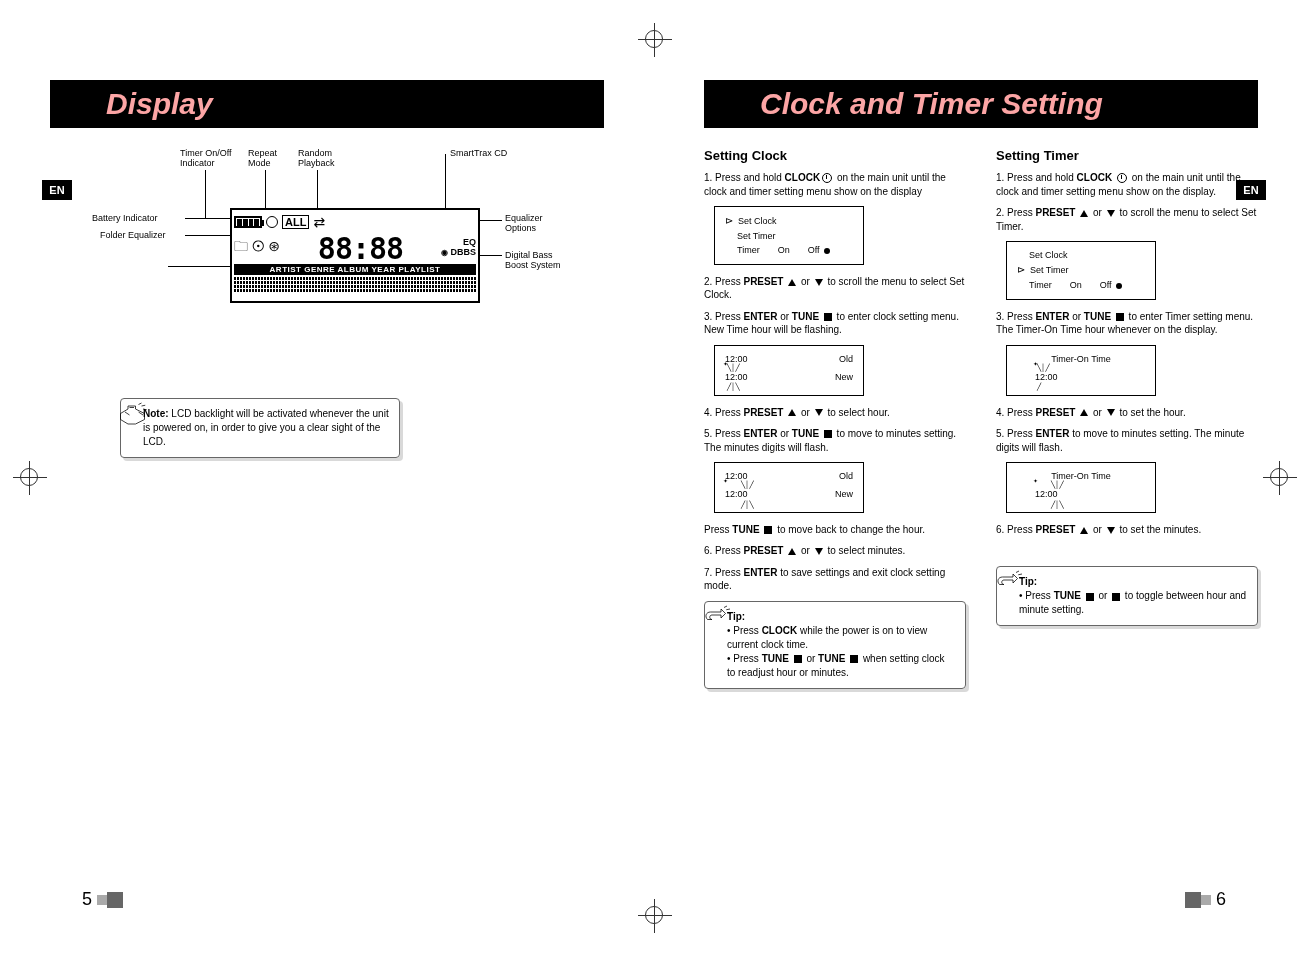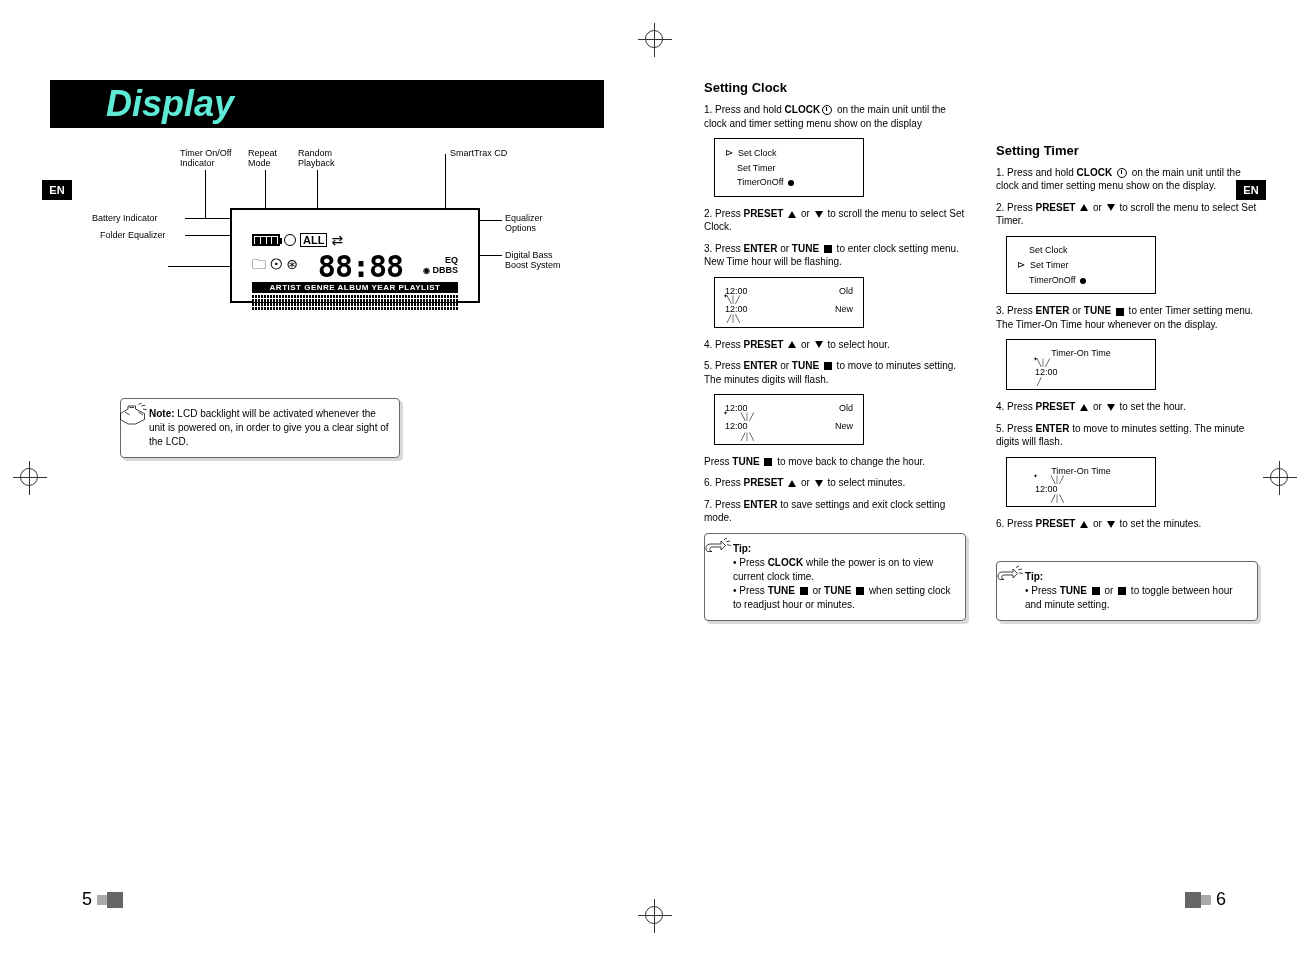--- a/index.html
+++ b/index.html
@@ -34,98 +34,97 @@
   .crop-circle::after {content:"";position:absolute;top:50%;left:-8px;width:34px;height:1px;background:#333;}
   .header-bar {
     background: #000;
     color: #fff;
     height: 48px;
     display: flex;
     align-items: center;
     margin-bottom: 20px;
   }
   .header-title {
-    font-size: 36px;
+    font-size: 30px;
     font-weight: bold;
     font-style: italic;
     padding-left: 56px;
-    color:#5eead4;
+    color:#fca5a5;
   }
   .en-badge {
     position: absolute;
     top: 180px;
     width: 30px;
     height: 20px;
     background: #000;
     color: #fff;
     font-weight: bold;
     font-size: 11px;
     display:flex;align-items:center;justify-content:center;
   }
   .page-left .en-badge { left: 42px; }
   .page-right .en-badge { right: 42px; }
   .columns {
     display:flex;
     gap:30px;
-    align-items:flex-end;
   }
   .col { width:50%; }
   .col h2 {
     font-size:13px;
     font-weight:bold;
     margin-bottom:8px;
   }
   .para { font-size:10px; line-height:1.35; margin-bottom:8px; }
   .menu-box {
     border:1px solid #000;
     padding:6px 10px;
     font-size:9px;
     width:150px;
     margin:6px 0 10px 10px;
     line-height:1.6;
   }
-  .menu-row { display:flex; align-items:center;}
+  .menu-row { display:flex; gap:18px; align-items:center;}
   .pointer { font-size:10px; margin-right:2px;}
   .dot { width:6px;height:6px;background:#000;border-radius:50%;display:inline-block;margin-left:4px;vertical-align:middle;}
   .tip-box, .note-box {
     border:1px solid #666;
     border-radius:4px;
     box-shadow:3px 3px 0 rgba(0,0,0,0.15);
     padding:8px 10px 8px 10px;
     font-size:10px;
     line-height:1.4;
     font-family: "Comic Sans MS", cursive, sans-serif;
     margin-top:8px;
     position:relative;
   }
   .tip-box .tip-title, .note-box .note-title { font-weight:bold; }
   .note-icon, .tip-icon {
     position:absolute;
     left:-2px; top:2px;
     width:34px;height:30px;
   }
-  .note-box, .tip-box { padding-left:28px; }
+  .note-box, .tip-box { padding-left:22px; }
   .page-left .content {
     padding-left:10px;
     padding-right:10px;
   }
   
   .diagram-area {
     position:relative;
     width:100%;
     height:250px;
     margin-top:8px;
   }
   .lcd-box {
     position:absolute;
     left:170px; top:60px;
     width:250px; height:95px;
     border:2px solid #000;
     background:#fff;
-    padding:20px;
+    padding:2px;
   }
   .lcd-top-row { display:flex; align-items:center; gap:4px; height:20px;}
   .batt { width:28px;height:12px;border:2px solid #000;position:relative;display:inline-block;}
   .batt::after{content:"";position:absolute;right:-4px;top:2px;width:3px;height:6px;background:#000;}
   .batt-inner{display:flex;gap:1px;padding:1px;}
   .batt-inner span{width:5px;height:8px;background:#000;display:block;}
   .clock-icon {width:12px;height:12px;border:1.5px solid #000;border-radius:50%;}
   .repeat-icon{font-size:11px;font-weight:bold;border:1.5px solid #000;padding:0 2px;}
   .random-icon{font-size:14px;letter-spacing:-2px;}
   .lcd-mid-row { display:flex;align-items:center;justify-content:space-between;height:32px;}
@@ -269,20 +268,23 @@
       </div>
     </div>
 
     <div class="page-num">
       <span>5</span>
       <span class="page-num-box small"></span><span class="page-num-box"></span>
     </div>
   </section>
 
   <section class="page page-right">
+    <div class="header-bar">
+      <span class="header-title">Clock and Timer Setting</span>
+    </div>
     <div class="en-badge">EN</div>
 
     <div class="columns">
 
       <div class="col">
         <h2>Setting Clock</h2>
 
         <p class="para">
           <span>1.  Press and hold </span><strong>CLOCK</strong><span class="clock-sym"></span><span> on the main unit until the clock and timer setting menu  show on the display</span>
         </p>

